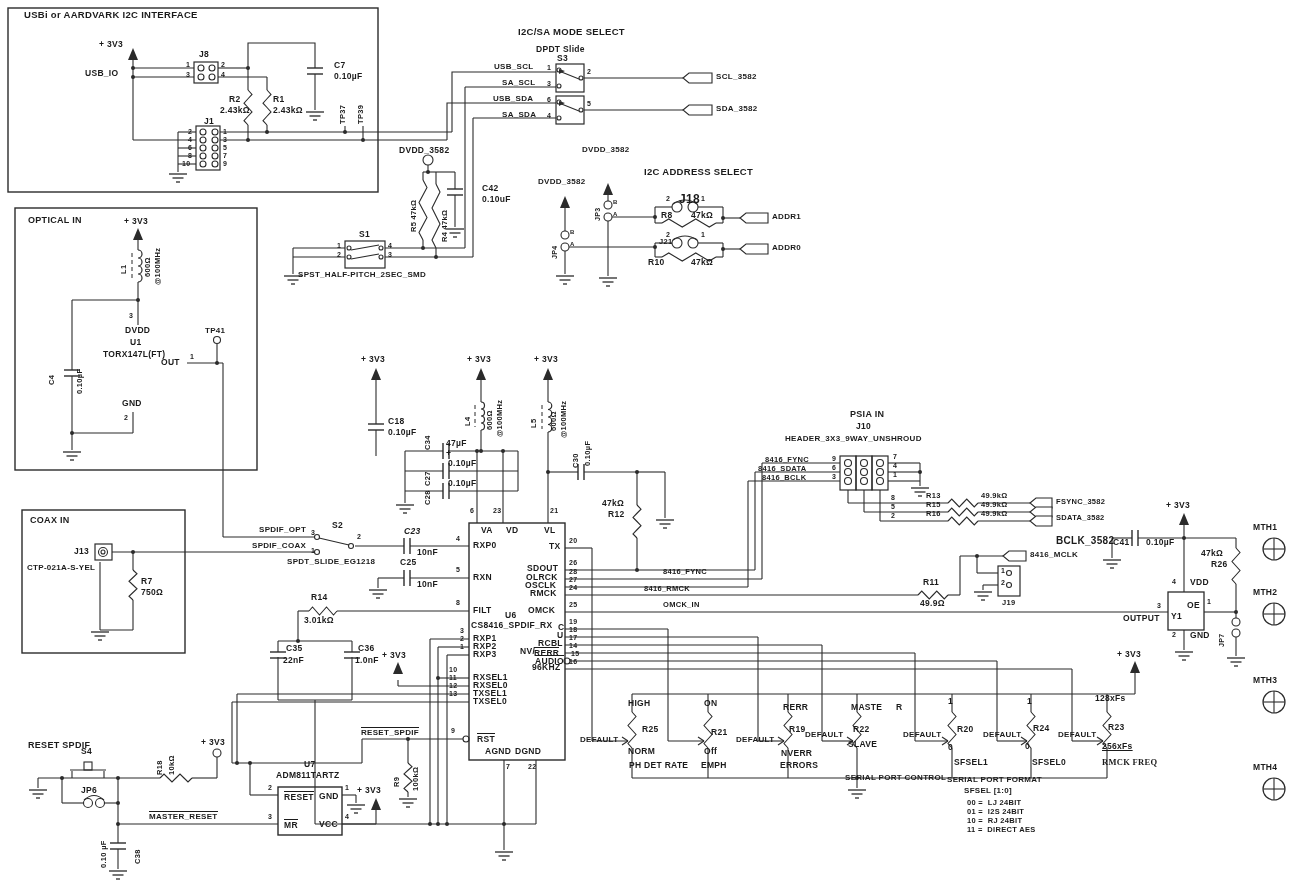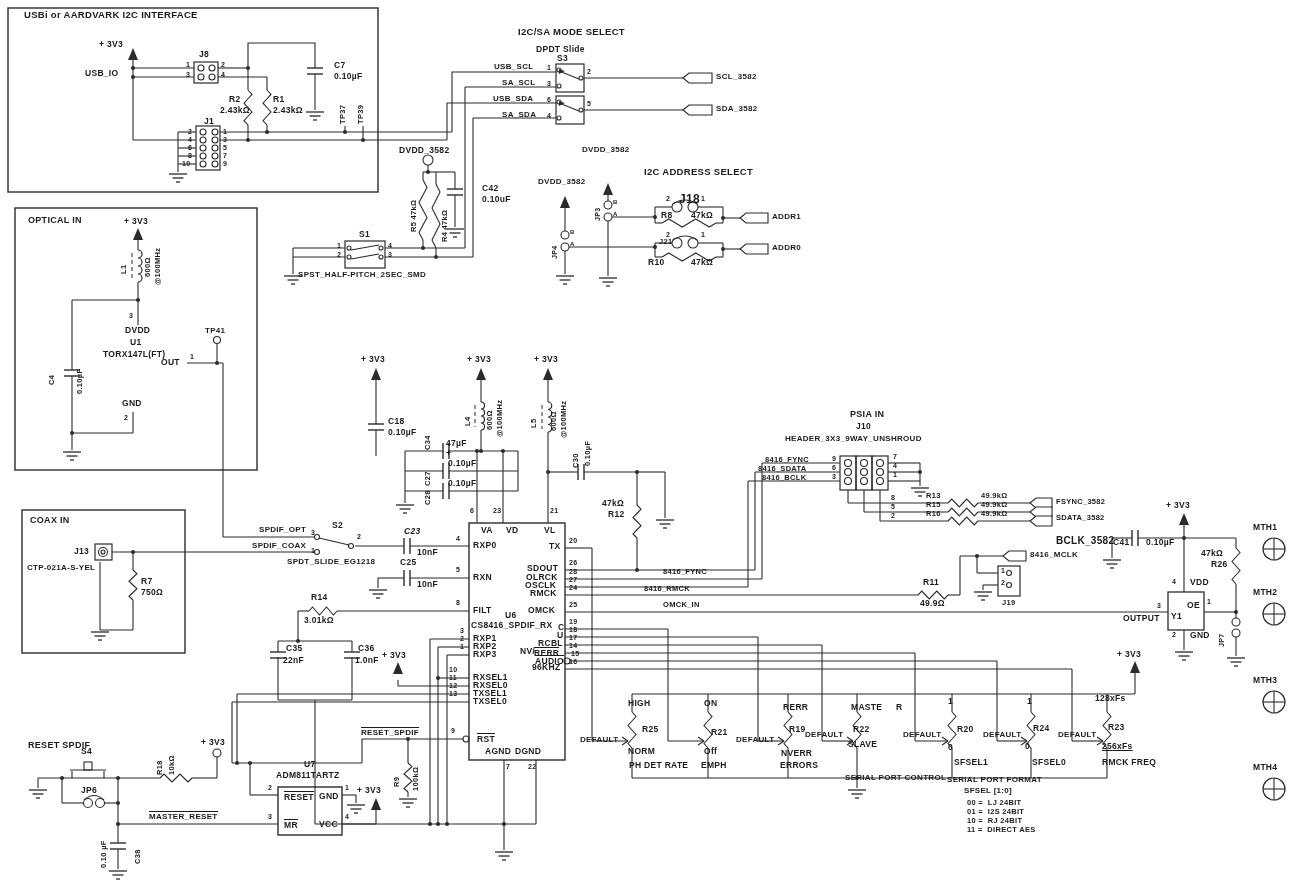--- a/index.html
+++ b/index.html
@@ -847,21 +847,21 @@
       <span class="lb" style="left: 954px; top: 758px;">SFSEL1</span>
       <span class="lb" style="left: 1027px; top: 697px;">1</span>
       <span class="lb" style="left: 1033px; top: 724px;">R24</span>
       <span class="lb" style="left: 983px; top: 731px; font-size: 8px;">DEFAULT</span>
       <span class="lb" style="left: 1025px; top: 742px;">0</span>
       <span class="lb" style="left: 1032px; top: 758px;">SFSEL0</span>
       <span class="lb" style="left: 1095px; top: 694px;">128xFs</span>
       <span class="lb" style="left: 1108px; top: 723px;">R23</span>
       <span class="lb" style="left: 1058px; top: 731px; font-size: 8px;">DEFAULT</span>
       <span class="lb" style="left: 1102px; top: 742px; text-decoration: underline;">256xFs</span>
-      <span class="lb" style="left: 1102px; top: 758px;">RMCK FREQ</span>
+      <span class="lb" style="left: 1102px; top: 758px; font-family: Liberation Serif, serif;">RMCK FREQ</span>
       <span class="lb" style="left: 947px; top: 776px; font-size: 8px;">SERIAL PORT FORMAT</span>
       <span class="lb" style="left: 964px; top: 787px; font-size: 8px;">SFSEL [1:0]</span>
       <span class="lb" style="left: 967px; top: 799px; font-size: 7.5px;">00 =  LJ 24BIT</span>
       <span class="lb" style="left: 967px; top: 808px; font-size: 7.5px;">01 =  I2S 24BIT</span>
       <span class="lb" style="left: 967px; top: 817px; font-size: 7.5px;">10 =  RJ 24BIT</span>
       <span class="lb" style="left: 967px; top: 826px; font-size: 7.5px;">11 =  DIRECT AES</span>
       <span class="lb" style="left: 1117px; top: 650px;">+ 3V3</span>
     </div>
 </div>
 

